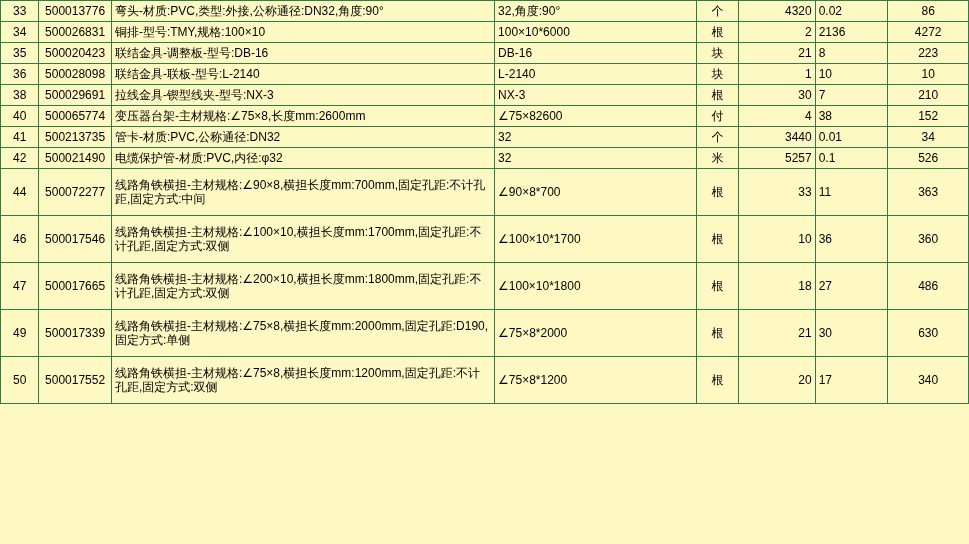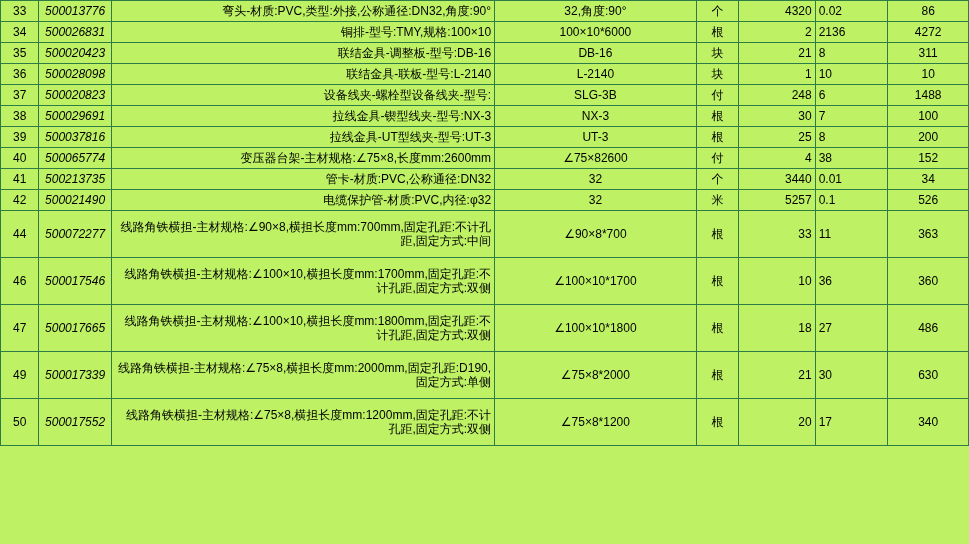--- a/index.html
+++ b/index.html
@@ -10,21 +10,21 @@
   body {
     font-family: "Liberation Sans", "DejaVu Sans", sans-serif;
     font-size: 12px;
     color: #000000;
   }
   #sheet {
     width: 969px;
     height: 544px;
     overflow: hidden;
     position: relative;
-    background: #bef264;
+    background: #fef9c3;
   }
   table.grid {
     border-collapse: collapse;
     table-layout: fixed;
     width: 969px;
   }
   table.grid td {
     border: 1px solid #2f7d46;
     padding: 1px 3px;
     vertical-align: middle;
@@ -38,23 +38,23 @@
   col.c-idx    { width: 38px; }
   col.c-code   { width: 72px; }
   col.c-desc   { width: 380px; }
   col.c-spec   { width: 200px; }
   col.c-unit   { width: 42px; }
   col.c-qty    { width: 76px; }
   col.c-price  { width: 72px; }
   col.c-amount { width: 80px; }
 
   td.idx    { text-align: center; }
-  td.code   { text-align: center; font-style: italic; }
-  td.desc   { text-align: right; }
-  td.spec   { text-align: center; }
+  td.code   { text-align: center; }
+  td.desc   { text-align: left; }
+  td.spec   { text-align: left; }
   td.unit   { text-align: center; }
   td.qty    { text-align: right; }
   td.price  { text-align: left; }
   td.amount { text-align: center; }
 
   tr.tall td { height: 44px; }
   tr.short td { height: 18px; }
 </style>
 </head>
 <body>
@@ -93,61 +93,41 @@
           <td class="amount">4272</td>
         </tr>
         <tr class="short">
           <td class="idx">35</td>
           <td class="code">500020423</td>
           <td class="desc">联结金具-调整板-型号:DB-16</td>
           <td class="spec">DB-16</td>
           <td class="unit">块</td>
           <td class="qty">21</td>
           <td class="price">8</td>
-          <td class="amount">311</td>
+          <td class="amount">223</td>
         </tr>
         <tr class="short">
           <td class="idx">36</td>
           <td class="code">500028098</td>
           <td class="desc">联结金具-联板-型号:L-2140</td>
           <td class="spec">L-2140</td>
           <td class="unit">块</td>
           <td class="qty">1</td>
           <td class="price">10</td>
           <td class="amount">10</td>
         </tr>
         <tr class="short">
-          <td class="idx">37</td>
-          <td class="code">500020823</td>
-          <td class="desc">设备线夹-螺栓型设备线夹-型号:</td>
-          <td class="spec">SLG-3B</td>
-          <td class="unit">付</td>
-          <td class="qty">248</td>
-          <td class="price">6</td>
-          <td class="amount">1488</td>
-        </tr>
-        <tr class="short">
           <td class="idx">38</td>
           <td class="code">500029691</td>
           <td class="desc">拉线金具-锲型线夹-型号:NX-3</td>
           <td class="spec">NX-3</td>
           <td class="unit">根</td>
           <td class="qty">30</td>
           <td class="price">7</td>
-          <td class="amount">100</td>
-        </tr>
-        <tr class="short">
-          <td class="idx">39</td>
-          <td class="code">500037816</td>
-          <td class="desc">拉线金具-UT型线夹-型号:UT-3</td>
-          <td class="spec">UT-3</td>
-          <td class="unit">根</td>
-          <td class="qty">25</td>
-          <td class="price">8</td>
-          <td class="amount">200</td>
+          <td class="amount">210</td>
         </tr>
         <tr class="short">
           <td class="idx">40</td>
           <td class="code">500065774</td>
           <td class="desc">变压器台架-主材规格:∠75×8,长度mm:2600mm</td>
           <td class="spec">∠75×82600</td>
           <td class="unit">付</td>
           <td class="qty">4</td>
           <td class="price">38</td>
           <td class="amount">152</td>
@@ -188,21 +168,21 @@
           <td class="desc">线路角铁横担-主材规格:∠100×10,横担长度mm:1700mm,固定孔距:不计孔距,固定方式:双侧</td>
           <td class="spec">∠100×10*1700</td>
           <td class="unit">根</td>
           <td class="qty">10</td>
           <td class="price">36</td>
           <td class="amount">360</td>
         </tr>
         <tr class="tall">
           <td class="idx">47</td>
           <td class="code">500017665</td>
-          <td class="desc">线路角铁横担-主材规格:∠100×10,横担长度mm:1800mm,固定孔距:不计孔距,固定方式:双侧</td>
+          <td class="desc">线路角铁横担-主材规格:∠200×10,横担长度mm:1800mm,固定孔距:不计孔距,固定方式:双侧</td>
           <td class="spec">∠100×10*1800</td>
           <td class="unit">根</td>
           <td class="qty">18</td>
           <td class="price">27</td>
           <td class="amount">486</td>
         </tr>
         <tr class="tall">
           <td class="idx">49</td>
           <td class="code">500017339</td>
           <td class="desc">线路角铁横担-主材规格:∠75×8,横担长度mm:2000mm,固定孔距:D190,固定方式:单侧</td>

